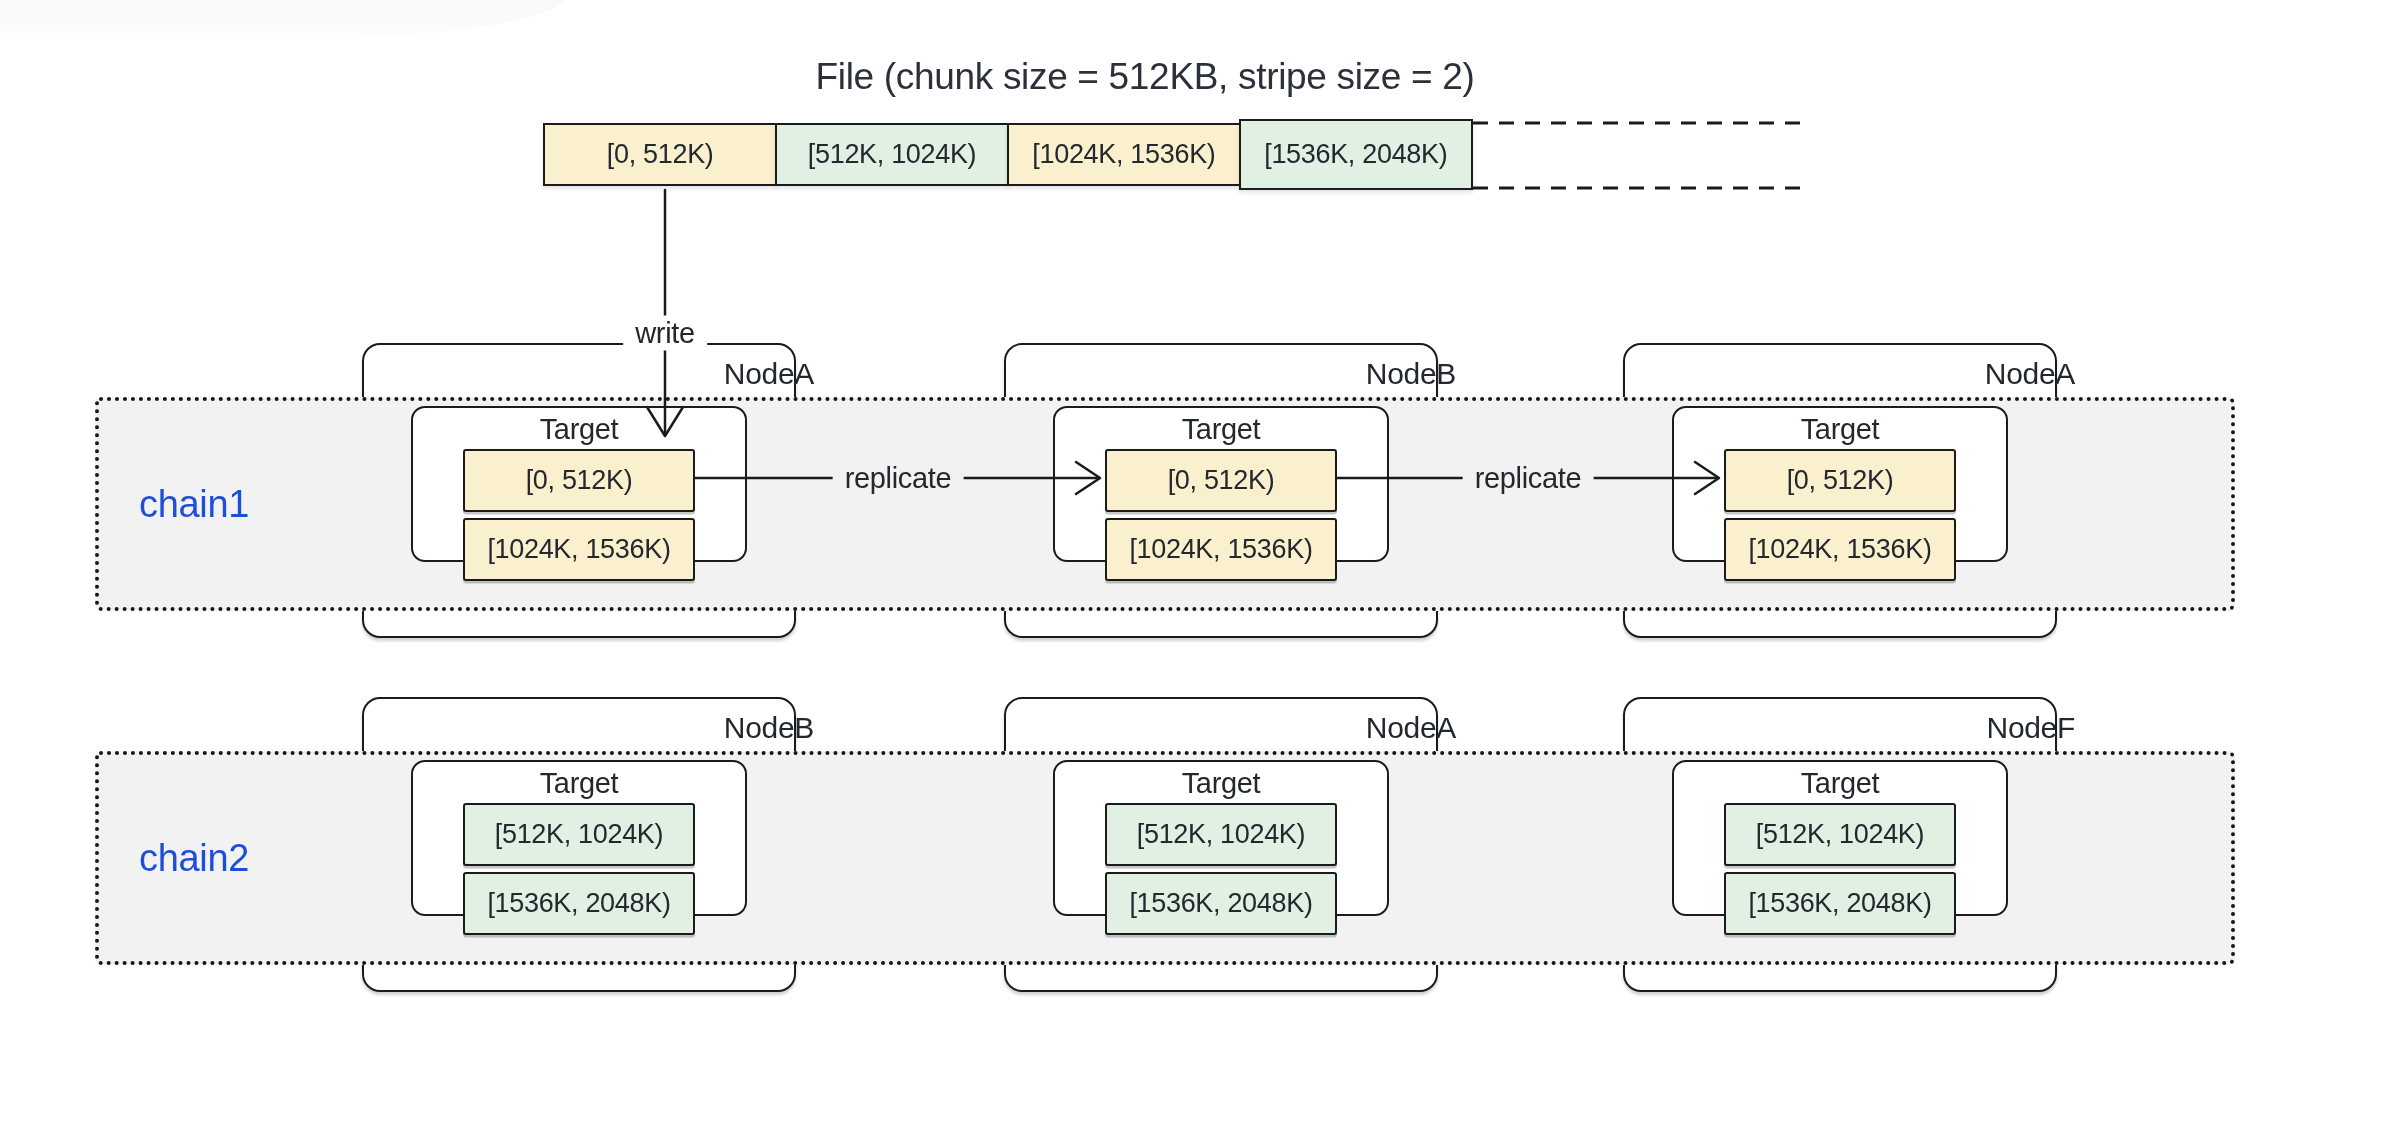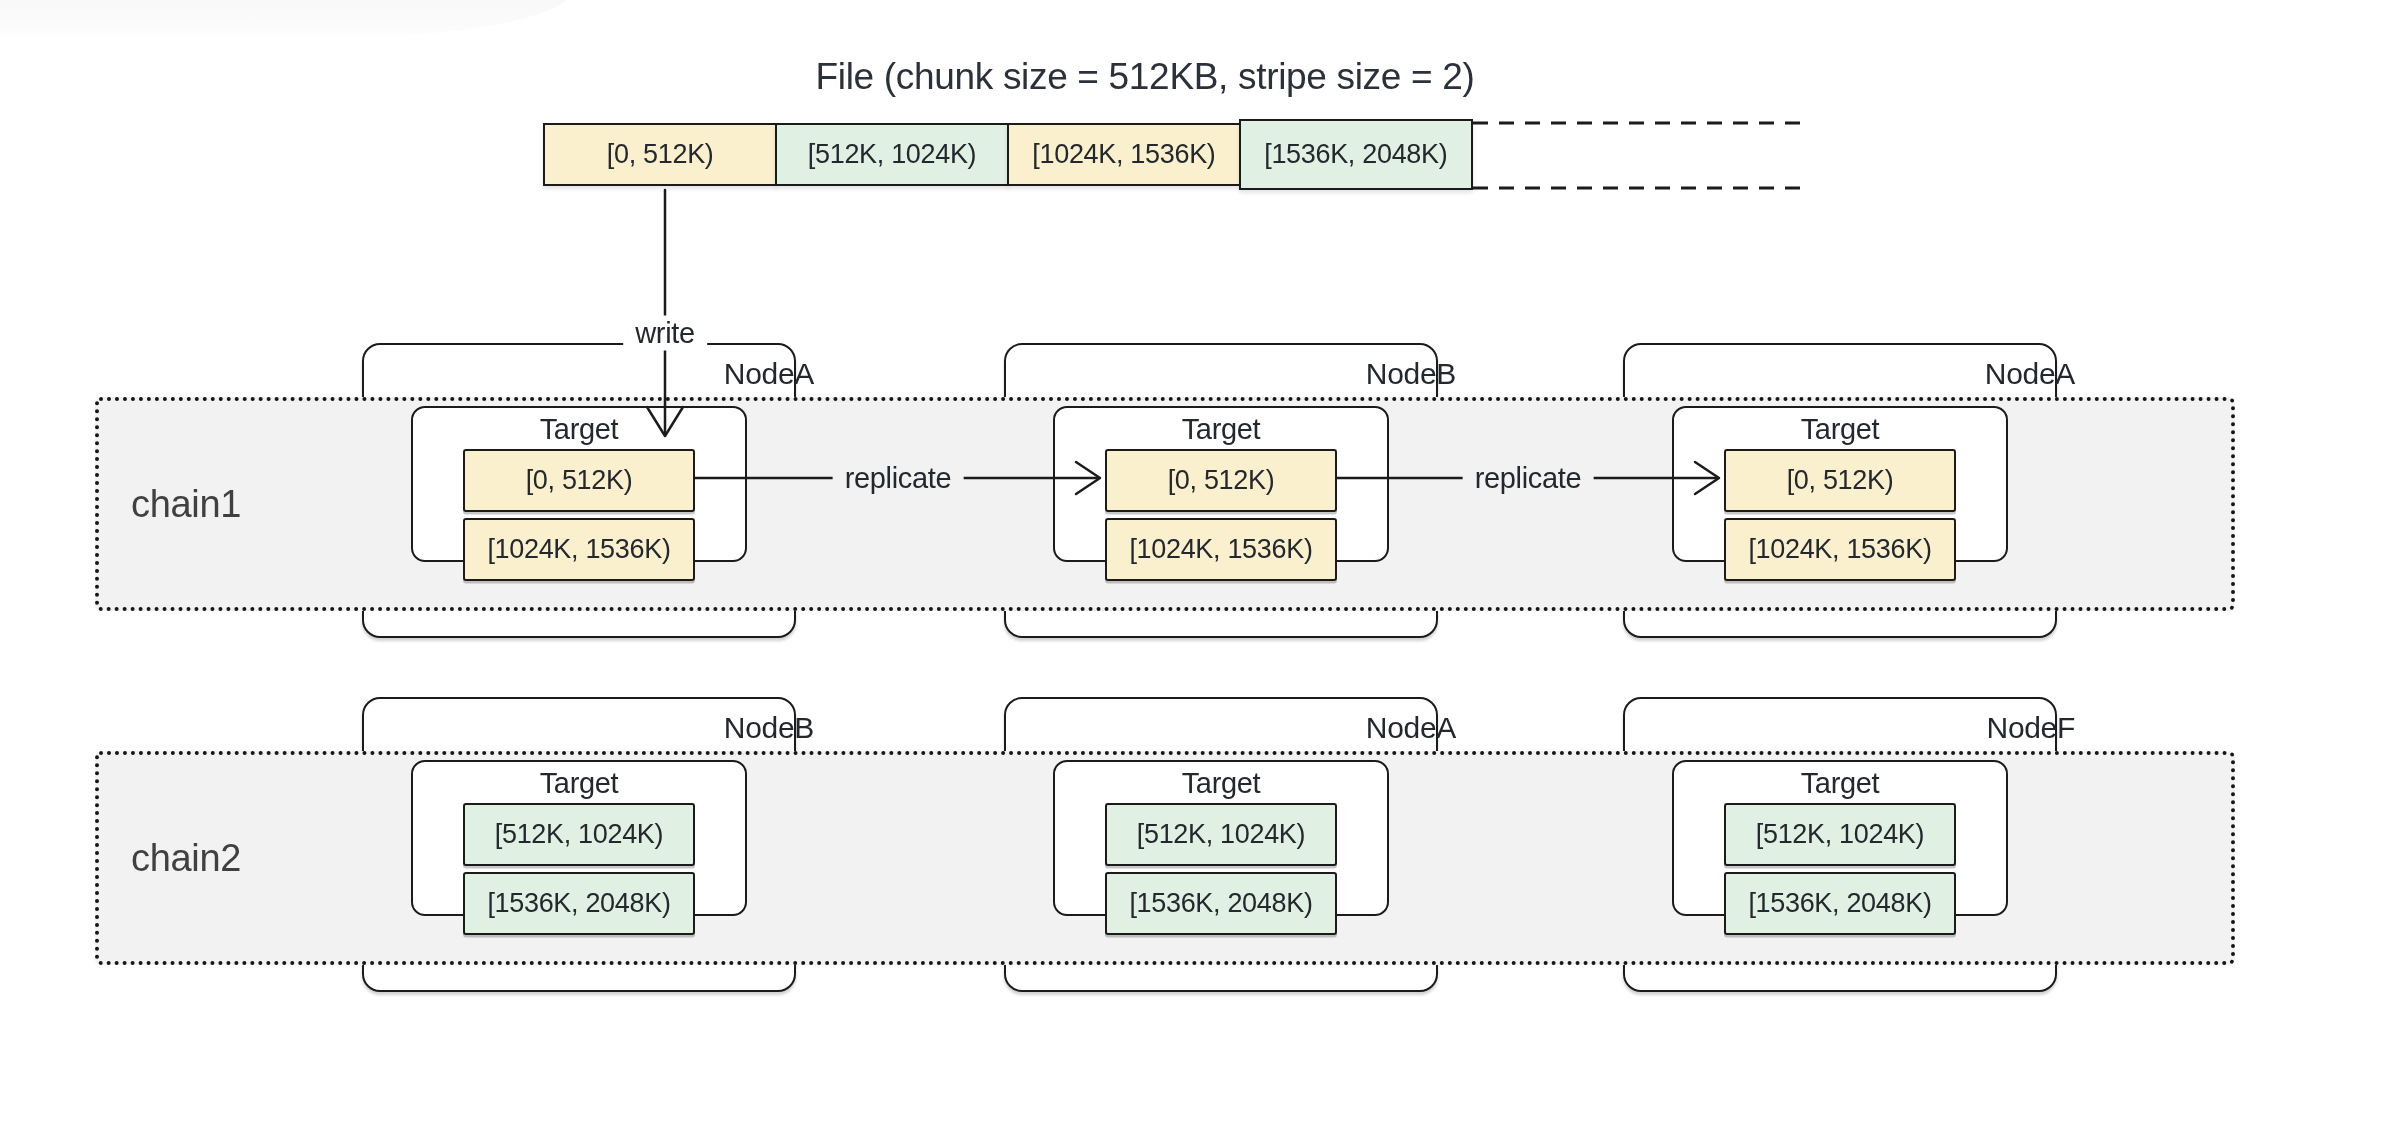--- a/index.html
+++ b/index.html
@@ -47,23 +47,23 @@
   
   .chain {
     position: absolute; left: 95px; width: 2140px; height: 214px;
     box-sizing: border-box;
     background: #f2f2f2;
     border: 4px dotted #161616;
     border-radius: 6px;
     z-index: 2;
   }
   .chain-label {
-    position: absolute; left: 32px; top: 50%;
+    position: absolute; left: 40px; top: 50%;
     transform: translateY(-50%);
-    font-size: 38px; color: #404040;
+    font-size: 38px; color: #1d4ed8;
   }
 
   .node {
     position: absolute; width: 434px; height: 295px;
     box-sizing: border-box;
     background: #ffffff;
     border: 2.5px solid #1b1b1b; border-radius: 18px;
     z-index: 1;
     box-shadow: 0 3px 3px rgba(0,0,0,0.18);
   }

